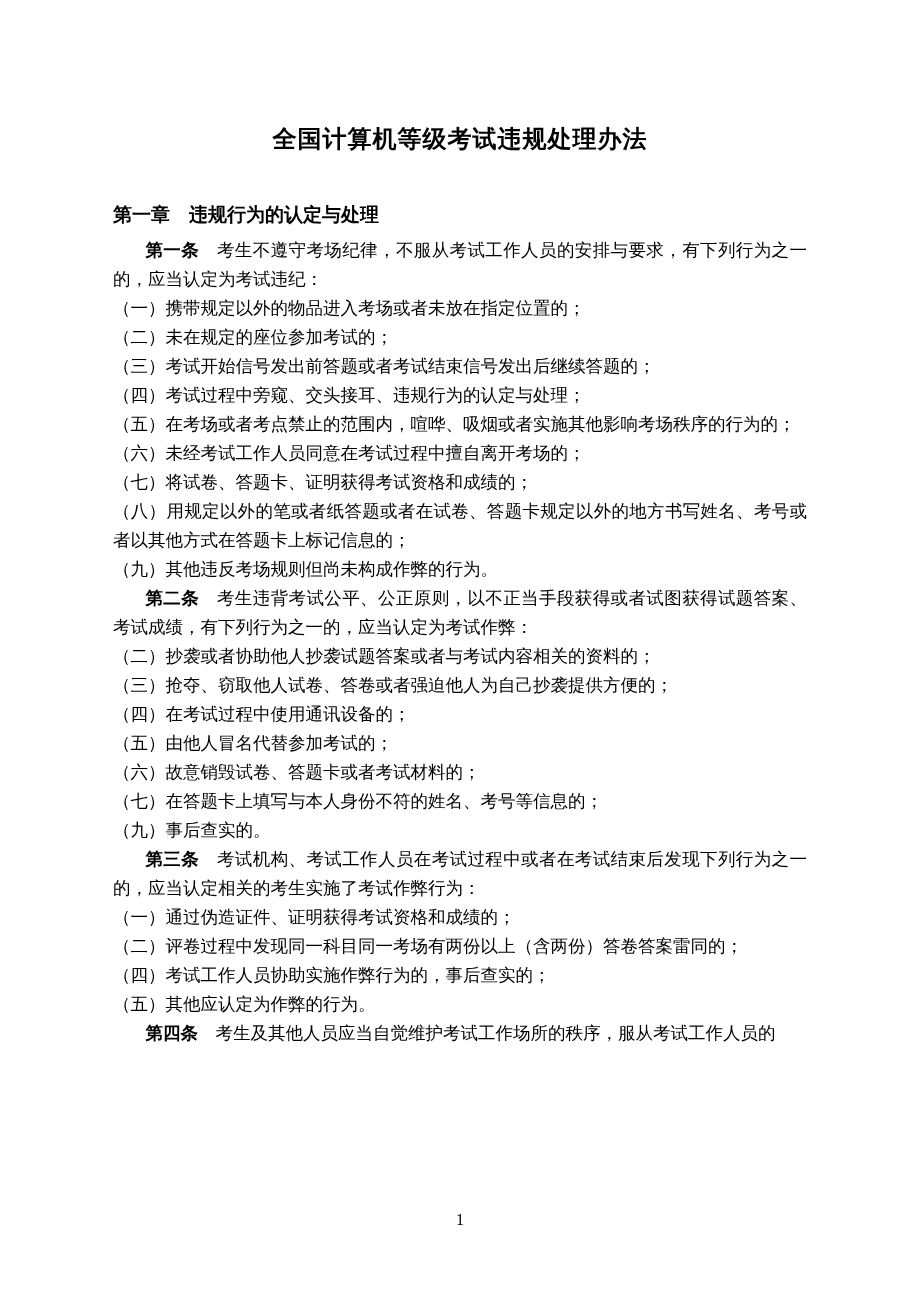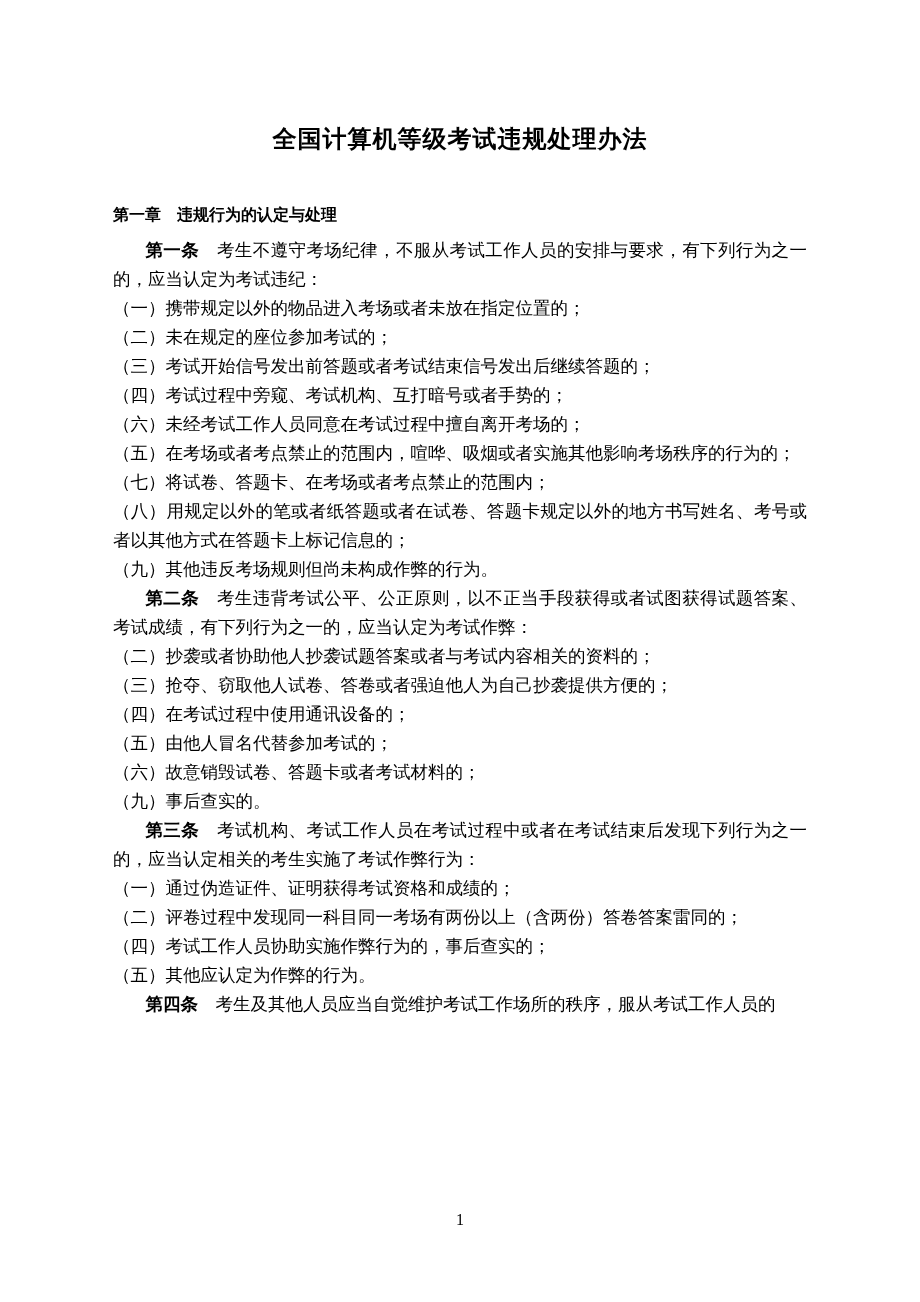--- a/index.html
+++ b/index.html
@@ -23,21 +23,21 @@
   }
   h1.doc-title {
     font-size: 24px;
     font-weight: bold;
     text-align: center;
     margin: 0 0 44px 0;
     line-height: 34px;
     letter-spacing: 1px;
   }
   h2.chapter {
-    font-size: 16px;
+    font-size: 19px;
     font-weight: bold;
     margin: 0 0 6px 0;
     line-height: 30px;
   }
   p {
     margin: 0;
     font-size: 17.5px;
     line-height: 29px;
     text-align: justify;
     word-break: break-all;
@@ -62,32 +62,33 @@
 <body>
 
 <div class="page">
   <h1 class="doc-title">全国计算机等级考试违规处理办法</h1>
   <div id="content">
       <h2 class="chapter">第一章　违规行为的认定与处理</h2>
       <p class="article"><b class="article-label">第一条</b>　考生不遵守考场纪律，不服从考试工作人员的安排与要求，有下列行为之一的，应当认定为考试违纪：</p>
       <p class="item">（一）携带规定以外的物品进入考场或者未放在指定位置的；</p>
       <p class="item">（二）未在规定的座位参加考试的；</p>
       <p class="item">（三）考试开始信号发出前答题或者考试结束信号发出后继续答题的；</p>
-      <p class="item">（四）考试过程中旁窥、考试机构、互打暗号或者手势的；</p>
+      <p class="item">（四）考试过程中旁窥、交头接耳、违规行为的认定与处理；</p>
+      <p class="item">（五）在考场或者考点禁止的范围内，喧哗、吸烟或者实施其他影响考场秩序的行为的；</p>
       <p class="item">（六）未经考试工作人员同意在考试过程中擅自离开考场的；</p>
-      <p class="item">（五）在考场或者考点禁止的范围内，喧哗、吸烟或者实施其他影响考场秩序的行为的；</p>
-      <p class="item">（七）将试卷、答题卡、在考场或者考点禁止的范围内；</p>
+      <p class="item">（七）将试卷、答题卡、证明获得考试资格和成绩的；</p>
       <p class="item">（八）用规定以外的笔或者纸答题或者在试卷、答题卡规定以外的地方书写姓名、考号或者以其他方式在答题卡上标记信息的；</p>
       <p class="item">（九）其他违反考场规则但尚未构成作弊的行为。</p>
       <p class="article"><b class="article-label">第二条</b>　考生违背考试公平、公正原则，以不正当手段获得或者试图获得试题答案、考试成绩，有下列行为之一的，应当认定为考试作弊：</p>
       <p class="item">（二）抄袭或者协助他人抄袭试题答案或者与考试内容相关的资料的；</p>
       <p class="item">（三）抢夺、窃取他人试卷、答卷或者强迫他人为自己抄袭提供方便的；</p>
       <p class="item">（四）在考试过程中使用通讯设备的；</p>
       <p class="item">（五）由他人冒名代替参加考试的；</p>
       <p class="item">（六）故意销毁试卷、答题卡或者考试材料的；</p>
+      <p class="item">（七）在答题卡上填写与本人身份不符的姓名、考号等信息的；</p>
       <p class="item">（九）事后查实的。</p>
       <p class="article"><b class="article-label">第三条</b>　考试机构、考试工作人员在考试过程中或者在考试结束后发现下列行为之一的，应当认定相关的考生实施了考试作弊行为：</p>
       <p class="item">（一）通过伪造证件、证明获得考试资格和成绩的；</p>
       <p class="item">（二）评卷过程中发现同一科目同一考场有两份以上（含两份）答卷答案雷同的；</p>
       <p class="item">（四）考试工作人员协助实施作弊行为的，事后查实的；</p>
       <p class="item">（五）其他应认定为作弊的行为。</p>
       <p class="article"><b class="article-label">第四条</b>　考生及其他人员应当自觉维护考试工作场所的秩序，服从考试工作人员的</p>
     </div>
 </div>
 <div class="page-number">1</div>

